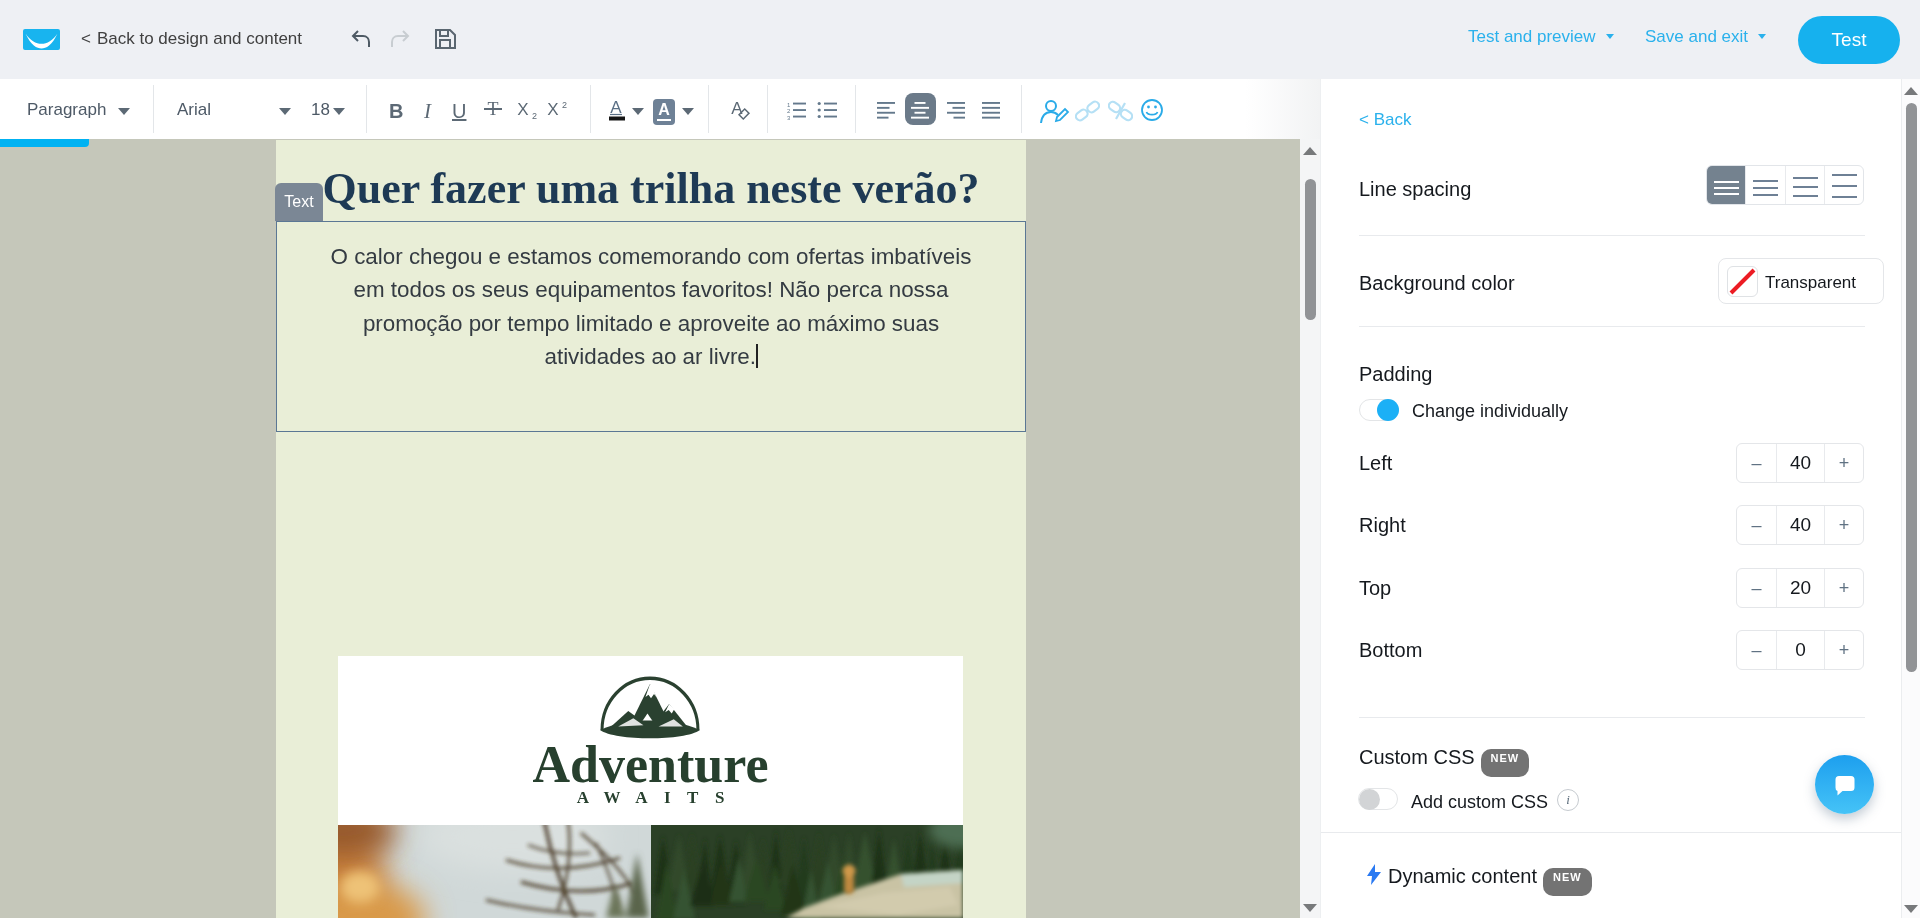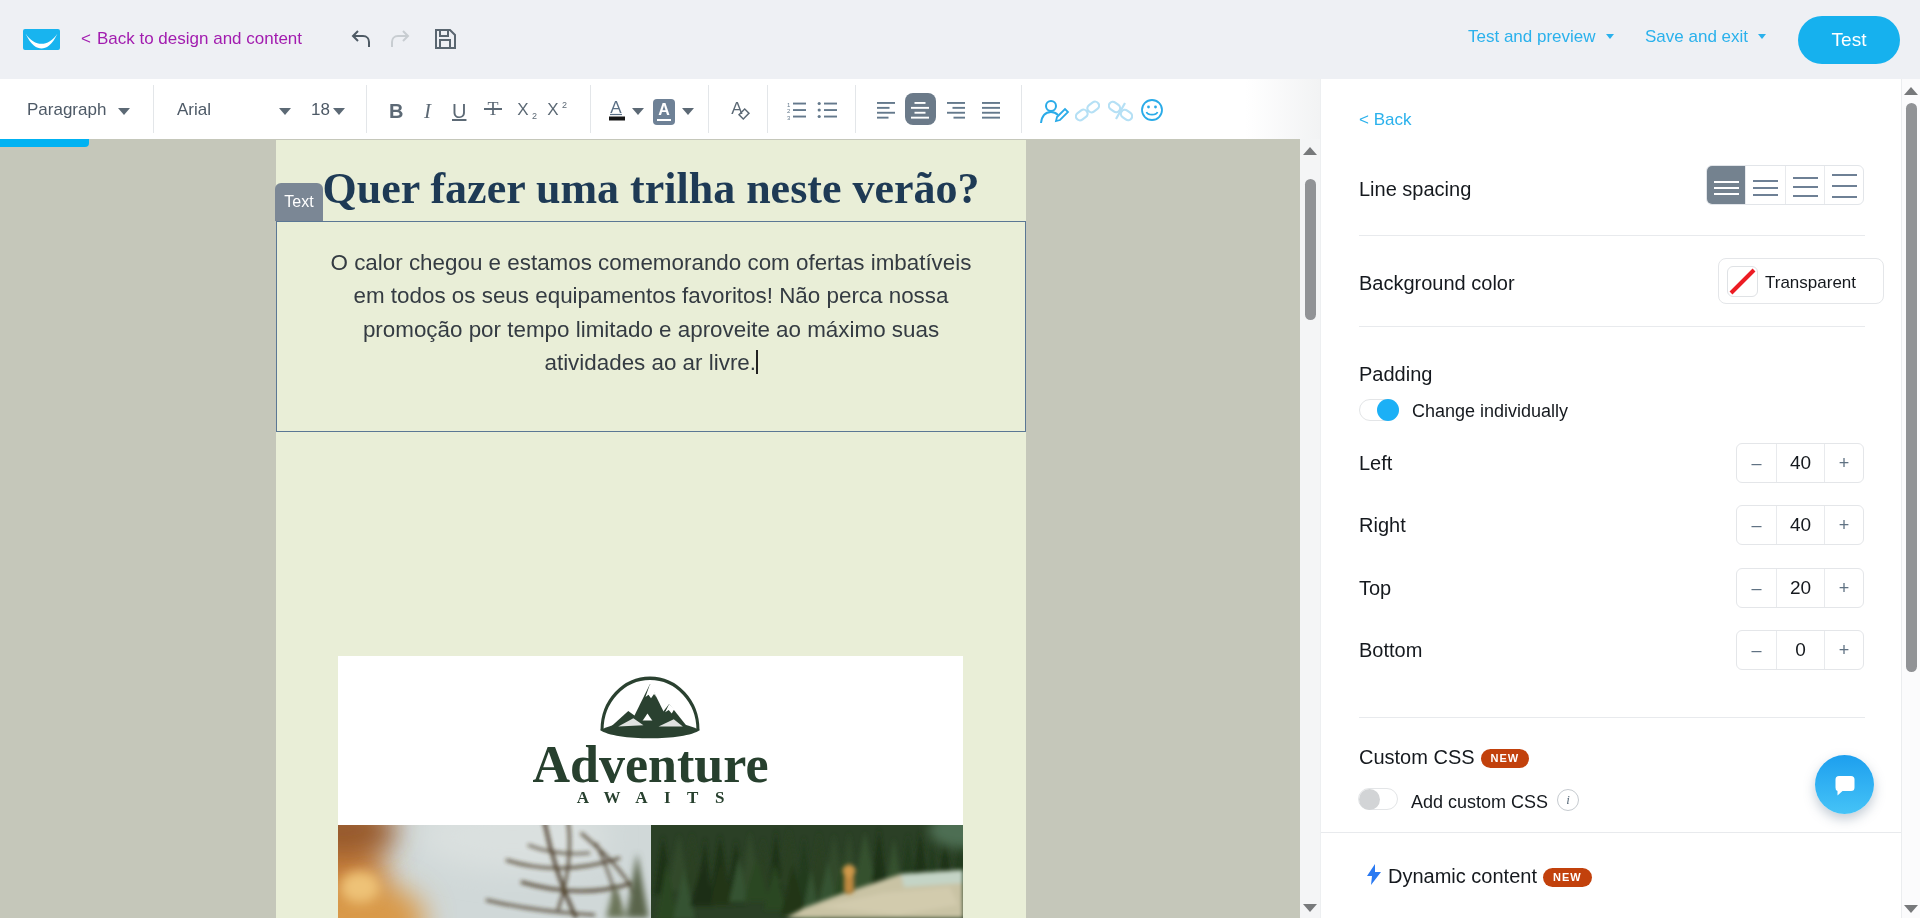--- a/index.html
+++ b/index.html
@@ -1,42 +1,42 @@
 <!DOCTYPE html>
 <html><head>
 <meta charset="utf-8">
 <style>
   * { margin:0; padding:0; box-sizing:border-box; }
   html,body { width:1920px; height:918px; overflow:hidden; font-family:"Liberation Sans", sans-serif; background:#fff; }
 
   
   #header { position:absolute; left:0; top:0; width:1920px; height:79px; background:#eef0f4; }
   #logo { position:absolute; left:23px; top:29px; width:37px; height:21px; }
-  #backlink { position:absolute; left:81px; top:29px; font-size:17px; color:#a21caf; }
+  #backlink { position:absolute; left:81px; top:29px; font-size:17px; color:#404040; }
   .hicon { position:absolute; top:28px; }
   #tp { position:absolute; left:1468px; top:27px; font-size:17px; color:#2ab1ec; }
   #se { position:absolute; left:1645px; top:27px; font-size:17px; color:#2ab1ec; }
   .caret { display:inline-block; width:0; height:0; border-left:4.5px solid transparent; border-right:4.5px solid transparent; border-top:5.5px solid #2ab1ec; margin-left:10px; vertical-align:middle; margin-top:-3px; }
   #nextbtn { position:absolute; left:1798px; top:16px; width:102px; height:48px; background:#16b1ee; border-radius:24px; color:#fff; font-size:19px; text-align:center; line-height:48px; }
 
   
   #toolbar { position:absolute; left:0; top:79px; width:1320px; height:60px; background:#fff; }
   .tsep { position:absolute; top:6px; height:48px; width:1px; background:#e3e6e9; }
   .ttext { position:absolute; top:21px; font-size:17px; color:#4d5966; }
   .tcaret { position:absolute; top:29px; width:0; height:0; border-left:6px solid transparent; border-right:6px solid transparent; border-top:7px solid #5c6975; }
   .ticon { position:absolute; }
 
   
   #canvas { position:absolute; left:0; top:139px; width:1300px; height:779px; background:#c5c7ba; }
   #progress { position:absolute; left:0; top:0px; width:89px; height:8px; background:#00b2f2; border-radius:0 0 4px 0; }
   #email { position:absolute; left:276px; top:1px; width:750px; height:778px; background:#e9eed7; }
   #headline { position:absolute; left:0; top:27px; width:750px; text-align:center; font-family:"Liberation Serif", serif; font-weight:bold; font-size:44px; color:#1e3a55; letter-spacing:0px; white-space:nowrap; line-height:44px; }
   #texttab { position:absolute; left:-1px; top:43px; width:48px; height:38px; background:#7b8795; border-radius:6px 6px 0 0; color:#fff; font-size:16px; text-align:center; line-height:38px; }
   #textblock { position:absolute; left:0px; top:81px; width:750px; height:211px; border:1px solid #5b7794; }
-  #bodytext { position:absolute; left:0px; top:24px; width:748px; font-size:22.4px; line-height:33.4px; color:#343b42; text-align:center; }
+  #bodytext { position:absolute; left:0px; top:18px; width:748px; font-size:22.4px; line-height:33.4px; color:#343b42; text-align:center; }
   #cursor { display:inline-block; width:1.5px; height:24px; background:#222; vertical-align:-4px; }
   #cta { position:absolute; left:245px; top:348px; width:257px; height:78px; background:#5c682c; border-radius:39px; color:#fff; font-size:26px; text-align:center; line-height:78px; letter-spacing:0.5px; }
   #logocard { position:absolute; left:62px; top:516px; width:625px; height:169px; background:#fff; }
   #advlogo { position:absolute; left:260px; top:14px; width:104px; height:74px; }
   #advname { position:absolute; left:0; top:83px; width:625px; text-align:center; font-family:"Liberation Serif", serif; font-weight:bold; font-size:52px; color:#27402e; line-height:52px; }
   #advawaits { position:absolute; left:0; top:132px; width:625px; text-align:center; font-family:"Liberation Serif", serif; font-weight:bold; font-size:17px; color:#27402e; letter-spacing:16.5px; text-indent:16.5px; }
   #photo { position:absolute; left:62px; top:685px; width:625px; height:93px; overflow:hidden; }
 
   
   #cscroll { position:absolute; left:1300px; top:139px; width:20px; height:779px; background:#f4f5f6; }
@@ -65,21 +65,21 @@
   
   .toggle { position:absolute; width:40px; height:22px; border:1px solid #e3e5e7; border-radius:11px; background:#fff; }
   .knob-on { position:absolute; right:-1px; top:-1px; width:22px; height:22px; border-radius:50%; background:#1cb0f6; }
   .knob-off { position:absolute; left:0px; top:0px; width:21px; height:21px; border-radius:50%; background:#d2d4d6; }
   
   .steprow { position:absolute; left:415px; width:128px; height:40px; border:1px solid #e4e6e9; border-radius:6px; display:flex; }
   .stepminus { width:40px; text-align:center; line-height:38px; color:#607283; font-size:18px; border-right:1px solid #e8eaed; }
   .stepval { width:48px; text-align:center; line-height:38px; color:#15191e; font-size:19px; border-right:1px solid #e8eaed; }
   .stepplus { width:38px; text-align:center; line-height:38px; color:#607283; font-size:18px; }
   .rowlabel { position:absolute; left:38px; font-size:20px; color:#15191e; }
-  .newbadge { display:inline-block; background:#c2410c; color:#fff; font-size:11px; font-weight:bold; letter-spacing:1px; border-radius:10px; padding:0 10px; height:19px; line-height:19px; vertical-align:2px; margin-left:6px; }
+  .newbadge { display:inline-block; background:#737373; color:#fff; font-size:11px; font-weight:bold; letter-spacing:1px; border-radius:10px; padding:0 10px; height:28px; line-height:19px; vertical-align:2px; margin-left:6px; }
 
   
   #mscroll { position:absolute; left:1901px; top:79px; width:19px; height:839px; background:#fbfbfc; border-left:1px solid #ebedef; }
   #mthumb { position:absolute; left:4px; top:24px; width:11px; height:569px; background:#919396; border-radius:6px; }
 
   
   #chat { position:absolute; left:1815px; top:755px; width:59px; height:59px; border-radius:50%; background:linear-gradient(180deg,#1d9fee,#45c3f7); box-shadow:0 5px 12px rgba(120,140,160,0.45); }
 </style>
 </head>
 <body>

